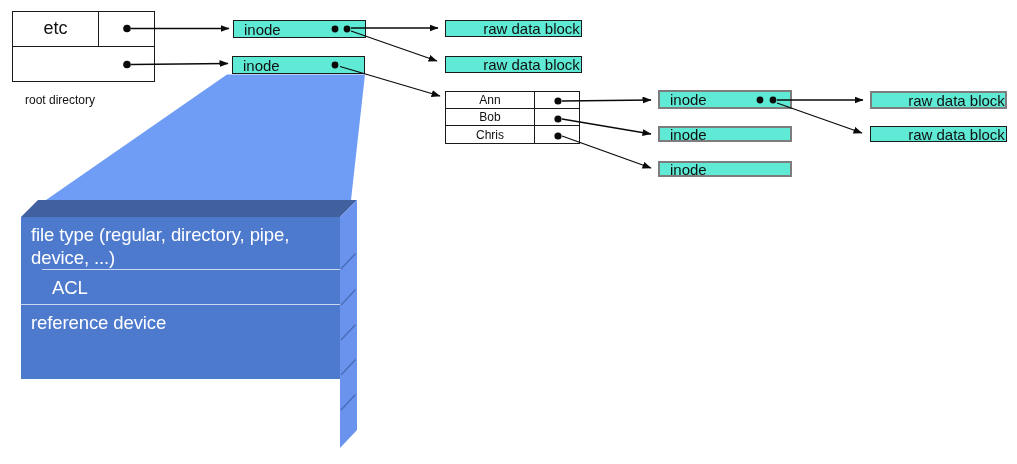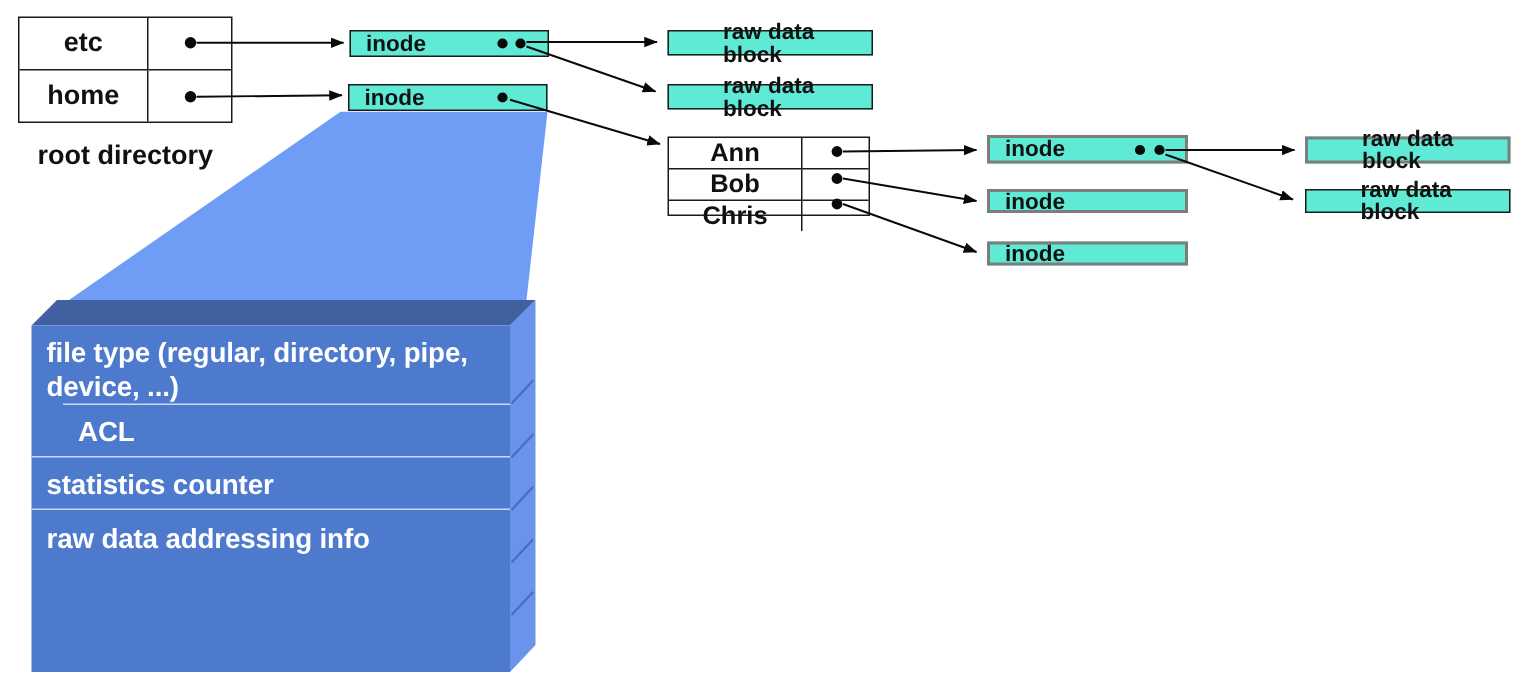--- a/index.html
+++ b/index.html
@@ -5,21 +5,21 @@
   html,body{margin:0;padding:0;background:#ffffff;}
   body{
     width:1017px;height:464px;position:relative;overflow:hidden;
     font-family:"Liberation Sans","DejaVu Sans",sans-serif;
     color:#111;
   }
   .layer{position:absolute;left:0;top:0;width:1017px;height:464px;}
   #bg{z-index:0;}
   #fg{z-index:3;pointer-events:none;}
 
-  .abs{position:absolute;box-sizing:border-box;z-index:1;font-weight:bold;}
+  .abs{position:absolute;box-sizing:border-box;z-index:1;}
 
   
   .box{
     background:#5eead4;border:1.4px solid #1a1a1a;
     display:flex;align-items:center;
     font-size:15px;line-height:1;
   }
   .box.thick{border:2px solid #7d7d7d;}
   .box.pad{padding-left:10px;}
   .box.center{justify-content:center;padding-left:36px;}
@@ -28,27 +28,27 @@
   .dirtable{background:#fff;border:1.5px solid #1a1a1a;display:grid;}
   #root-table{grid-template-columns:86px 1fr;grid-template-rows:1fr 1fr;}
   #user-table{grid-template-columns:89px 1fr;grid-template-rows:1fr 1fr 1fr;}
   .dirtable .cell{
     display:flex;align-items:center;justify-content:center;
     border-right:1.4px solid #1a1a1a;border-bottom:1.4px solid #1a1a1a;
   }
   .dirtable .cell.last-col{border-right:none;}
   .dirtable .cell.last-row{border-bottom:none;}
   #root-table .cell{font-size:18px;}
-  #user-table .cell{font-size:17px;}
+  #user-table .cell{font-size:12px;}
 
-  .caption{font-size:18px;}
+  .caption{font-size:12px;}
 
   
   #stack-front{
-    left:21px;top:217px;width:319px;height:231px;
+    left:21px;top:217px;width:319px;height:162px;
     background:#4e7ace;color:#ffffff;display:flex;flex-direction:column;
   }
   .field{
     box-sizing:border-box;padding-left:10px;display:flex;align-items:center;
     font-size:18.5px;letter-spacing:-0.1px;line-height:23px;
   }
   .field.sep{border-top:1.5px solid #c9d7f1;}
   .f1{height:52px;padding-top:1px;padding-right:6px;align-items:flex-start;padding-top:6px;}
   .f2{height:36px;}
   .f3{height:35px;margin-left:21px;}
@@ -68,21 +68,20 @@
     <line x1="341" y1="305" x2="355.5" y2="289.5"></line>
     <line x1="341" y1="340" x2="355.5" y2="324.5"></line>
     <line x1="341" y1="375" x2="355.5" y2="359.5"></line>
     <line x1="341" y1="410" x2="355.5" y2="394.5"></line>
   </g>
 </svg>
 
 <div id="root-table" class="abs dirtable" style="left:12px;top:11px;width:143px;height:71px;">
   <div class="cell">etc</div>
   <div class="cell last-col"></div>
-  <div class="cell last-row">home</div>
   <div class="cell last-col last-row"></div>
 </div>
 <div class="abs caption" style="left:25px;top:93px;">root directory</div>
 
 <div class="abs box pad" style="left:233px;top:20px;width:133px;height:18px;">inode</div>
 <div class="abs box pad" style="left:232px;top:56px;width:133px;height:18px;">inode</div>
 
 <div class="abs box center" style="left:445px;top:20px;width:137px;height:17px;">raw data block</div>
 <div class="abs box center" style="left:445px;top:56px;width:137px;height:17px;">raw data block</div>
 
@@ -98,22 +97,21 @@
 <div class="abs box thick pad" style="left:658px;top:90px;width:134px;height:19px;">inode</div>
 <div class="abs box thick pad" style="left:658px;top:126px;width:134px;height:16px;">inode</div>
 <div class="abs box thick pad" style="left:658px;top:161px;width:134px;height:16px;">inode</div>
 
 <div class="abs box thick center" style="left:870px;top:91px;width:137px;height:18px;">raw data block</div>
 <div class="abs box center" style="left:870px;top:126px;width:137px;height:16px;">raw data block</div>
 
 <div id="stack-front" class="abs">
   <div class="field f1">file type (regular, directory, pipe, device, ...)</div>
   <div class="field f3 sep">ACL</div>
-  <div class="field f4 sep">statistics counter</div>
-  <div class="field f6 sep">raw data addressing info</div>
+  <div class="field f4 sep">reference device</div>
 </div>
 
 <svg id="fg" class="layer" viewBox="0 0 1017 464">
   <defs>
     <marker id="ah" markerUnits="userSpaceOnUse" markerWidth="10" markerHeight="8" refX="8.5" refY="3.5" orient="auto">
       <path d="M0,0 L9,3.5 L0,7 Z" fill="#0a0a0a"></path>
     </marker>
   </defs>
 
   <g fill="#0a0a0a">

